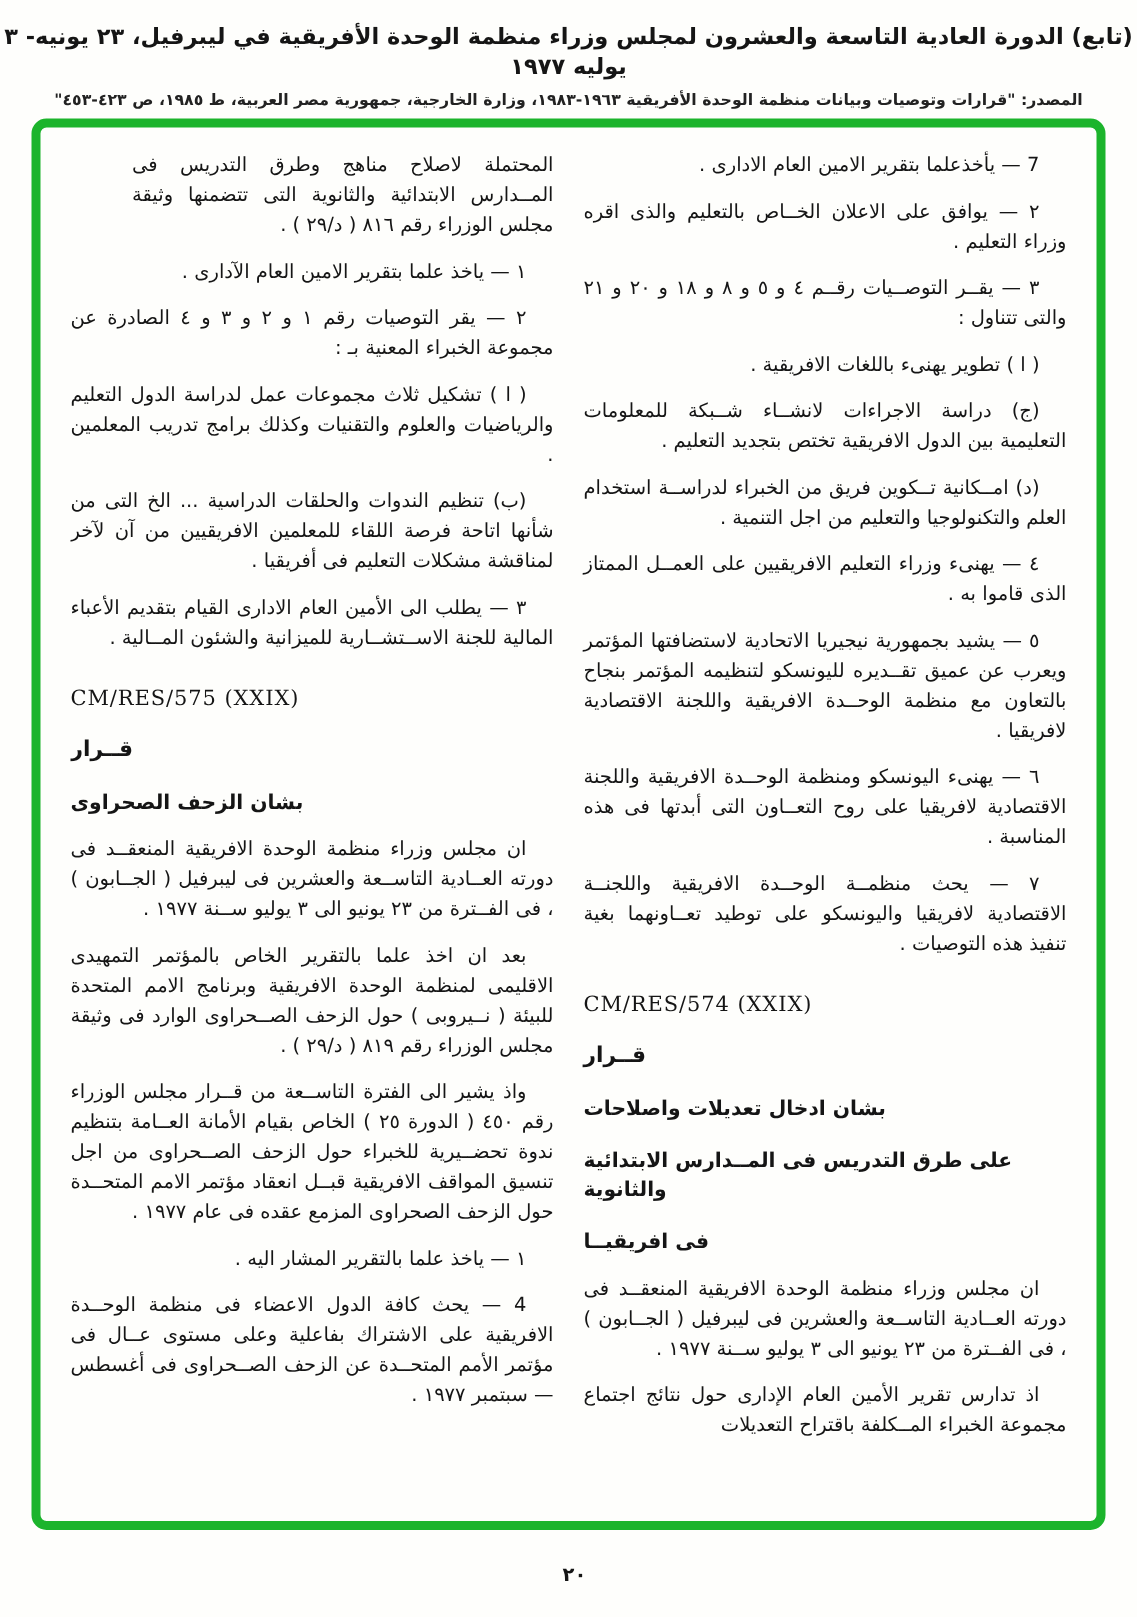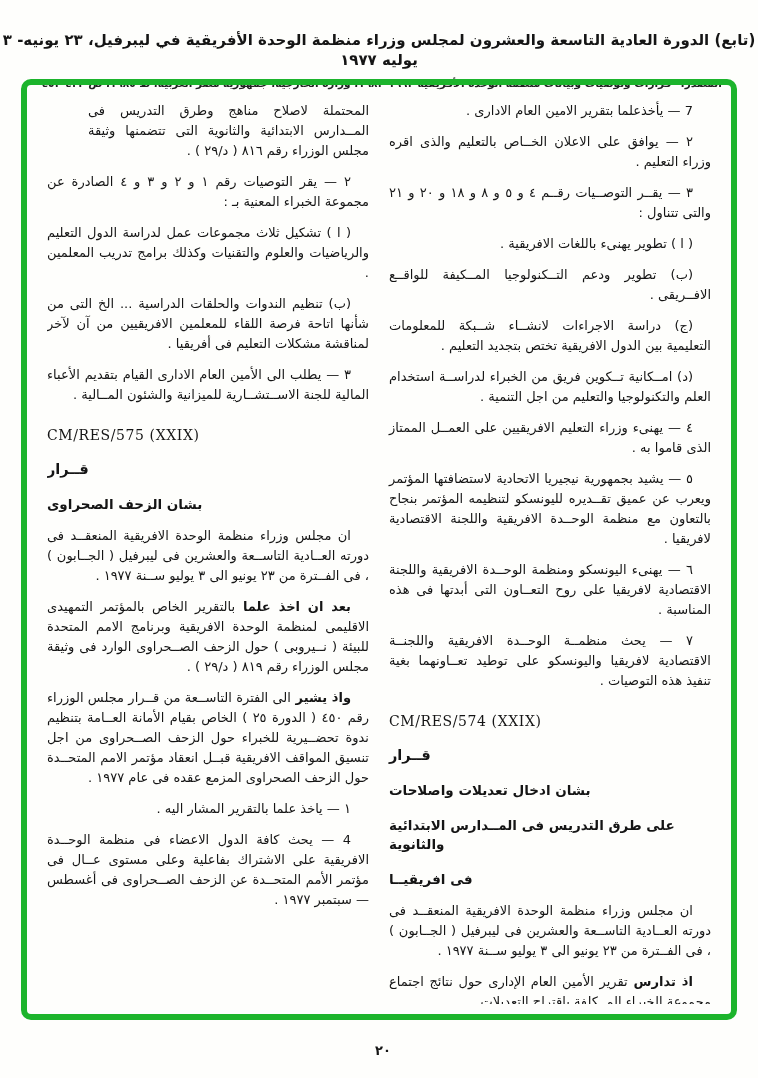--- a/index.html
+++ b/index.html
@@ -4,21 +4,21 @@
 <style>
   html,body{margin:0;padding:0;}
   body{
     width:758px;height:1078px;position:relative;
     background:#fefefc;
     font-family:"DejaVu Sans", sans-serif;
     color:#151515;
     overflow:hidden;
   }
   
-  .page-header{direction:rtl;text-align:center;padding-top:30px;}
+  .page-header{direction:rtl;text-align:center;padding-top:14px;}
   .hline1{font-size:15px;font-weight:bold;letter-spacing:0;line-height:20px;}
   .hline2{font-size:10.5px;font-weight:bold;margin-top:7px;color:#222;}
   
   .green-box{
     position:absolute;left:21px;top:79px;width:716px;height:941px;
     box-sizing:border-box;border:6px solid #1cb42c;border-radius:10px;
     padding:16px 20px 10px 20px;background:transparent;
   }
   .columns{display:flex;direction:rtl;gap:20px;height:100%;overflow:hidden;}
   .col{flex:1;direction:rtl;text-align:justify;}
@@ -33,21 +33,21 @@
   }
   p.heading{
     text-align:left;text-indent:0;font-weight:bold;
     font-size:14.5px;margin:6px 0 16px 0;
   }
   p.subline{
     text-align:left;text-indent:0;font-weight:bold;
     font-size:13.5px;margin:16px 0 5px 0;line-height:19px;
   }
   .subheading{margin-bottom:12px;}
-  b.lead{font-weight:bold;margin-top:46px;}
+  b.lead{font-weight:normal;margin-top:46px;}
   .page-footer{
     position:absolute;left:4px;bottom:20px;width:100%;
     text-align:center;font-size:13px;font-weight:bold;direction:rtl;
   }
 </style>
 </head>
 <body style="color: rgb(21, 21, 21);">
 
 <div class="page">
 
@@ -56,39 +56,39 @@
     <div class="hline2">المصدر: "قرارات وتوصيات وبيانات منظمة الوحدة الأفريقية ١٩٦٣-١٩٨٣، وزارة الخارجية، جمهورية مصر العربية، ط ١٩٨٥، ص ٤٢٣-٤٥٣"</div>
   </header>
 
   <main class="green-box" id="green-box" style="border-color: rgb(28, 180, 44);">
     <div class="columns">
       <section class="col" id="col-right">
           <p class="item">7 — يأخذعلما بتقرير الامين العام الادارى .</p>
           <p class="item">٢ — يوافق على الاعلان الخــاص بالتعليم والذى اقره وزراء التعليم .</p>
           <p class="item">٣ — يقــر التوصــيات رقــم ٤ و ٥ و ٨ و ١٨ و ٢٠ و ٢١ والتى تتناول :</p>
           <p class="item">( ا ) تطوير يهنىء باللغات الافريقية .</p>
-          <p class="item">(ب) تطوير ودعم التــكنولوجيا المــكيفة للواقــع الافــريقى .</p>
           <p class="item">(ج) دراسة الاجراءات لانشــاء شــبكة للمعلومات التعليمية بين الدول الافريقية تختص بتجديد التعليم .</p>
           <p class="item">(د) امــكانية تــكوين فريق من الخبراء لدراســة استخدام العلم والتكنولوجيا والتعليم من اجل التنمية .</p>
           <p class="item">٤ — يهنىء وزراء التعليم الافريقيين على العمــل الممتاز الذى قاموا به .</p>
           <p class="item">٥ — يشيد بجمهورية نيجيريا الاتحادية لاستضافتها المؤتمر ويعرب عن عميق تقــديره لليونسكو لتنظيمه المؤتمر بنجاح بالتعاون مع منظمة الوحــدة الافريقية واللجنة الاقتصادية لافريقيا .</p>
           <p class="item">٦ — يهنىء اليونسكو ومنظمة الوحــدة الافريقية واللجنة الاقتصادية لافريقيا على روح التعــاون التى أبدتها فى هذه المناسبة .</p>
           <p class="item">٧ — يحث منظمــة الوحــدة الافريقية واللجنــة الاقتصادية لافريقيا واليونسكو على توطيد تعــاونهما بغية تنفيذ هذه التوصيات .</p>
           <p class="code">CM/RES/574 (XXIX)</p>
           <p class="heading">قــرار</p>
           <div class="subheading">
             <p class="subline">بشان ادخال تعديلات واصلاحات</p>
             <p class="subline">على طرق التدريس فى المــدارس الابتدائية والثانوية</p>
             <p class="subline">فى افريقيــا</p>
           </div>
           <p class="para">ان مجلس وزراء منظمة الوحدة الافريقية المنعقــد فى دورته العــادية التاســعة والعشرين فى ليبرفيل ( الجــابون ) ، فى الفــترة من ٢٣ يونيو الى ٣ يوليو ســنة ١٩٧٧ .</p>
           <p class="para"><b class="lead">اذ تدارس </b>تقرير الأمين العام الإدارى حول نتائج اجتماع مجموعة الخبراء المــكلفة باقتراح التعديلات</p>
         </section>
       <section class="col" id="col-left">
           <p class="para noindent">المحتملة لاصلاح مناهج وطرق التدريس فى المــدارس الابتدائية والثانوية التى تتضمنها وثيقة مجلس الوزراء رقم ٨١٦ ( د/٢٩ ) .</p>
+          <p class="item">١ — ياخذ علما بتقرير الامين العام الآدارى .</p>
           <p class="item">٢ — يقر التوصيات رقم ١ و ٢ و ٣ و ٤ الصادرة عن مجموعة الخبراء المعنية بـ :</p>
           <p class="item">( ا ) تشكيل ثلاث مجموعات عمل لدراسة الدول التعليم والرياضيات والعلوم والتقنيات وكذلك برامج تدريب المعلمين .</p>
           <p class="item">(ب) تنظيم الندوات والحلقات الدراسية ... الخ التى من شأنها اتاحة فرصة اللقاء للمعلمين الافريقيين من آن لآخر لمناقشة مشكلات التعليم فى أفريقيا .</p>
           <p class="item">٣ — يطلب الى الأمين العام الادارى القيام بتقديم الأعباء المالية للجنة الاســتشــارية للميزانية والشئون المــالية .</p>
           <p class="code">CM/RES/575 (XXIX)</p>
           <p class="heading">قــرار</p>
           <div class="subheading">
             <p class="subline">بشان الزحف الصحراوى</p>
           </div>
           <p class="para">ان مجلس وزراء منظمة الوحدة الافريقية المنعقــد فى دورته العــادية التاســعة والعشرين فى ليبرفيل ( الجــابون ) ، فى الفــترة من ٢٣ يونيو الى ٣ يوليو ســنة ١٩٧٧ .</p>

